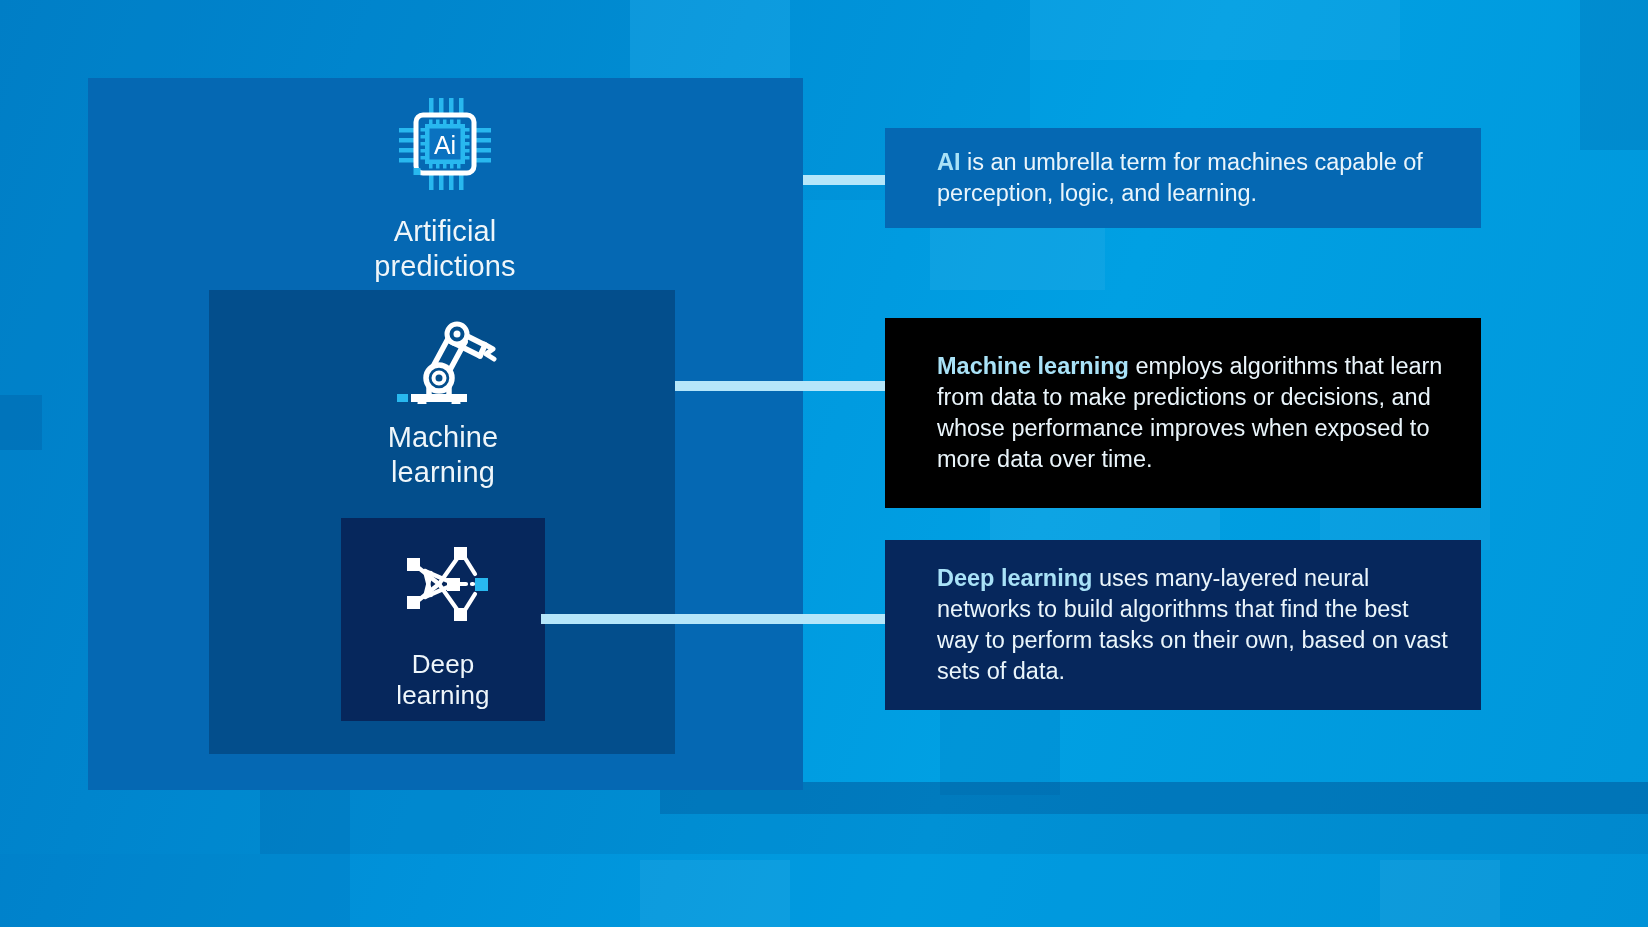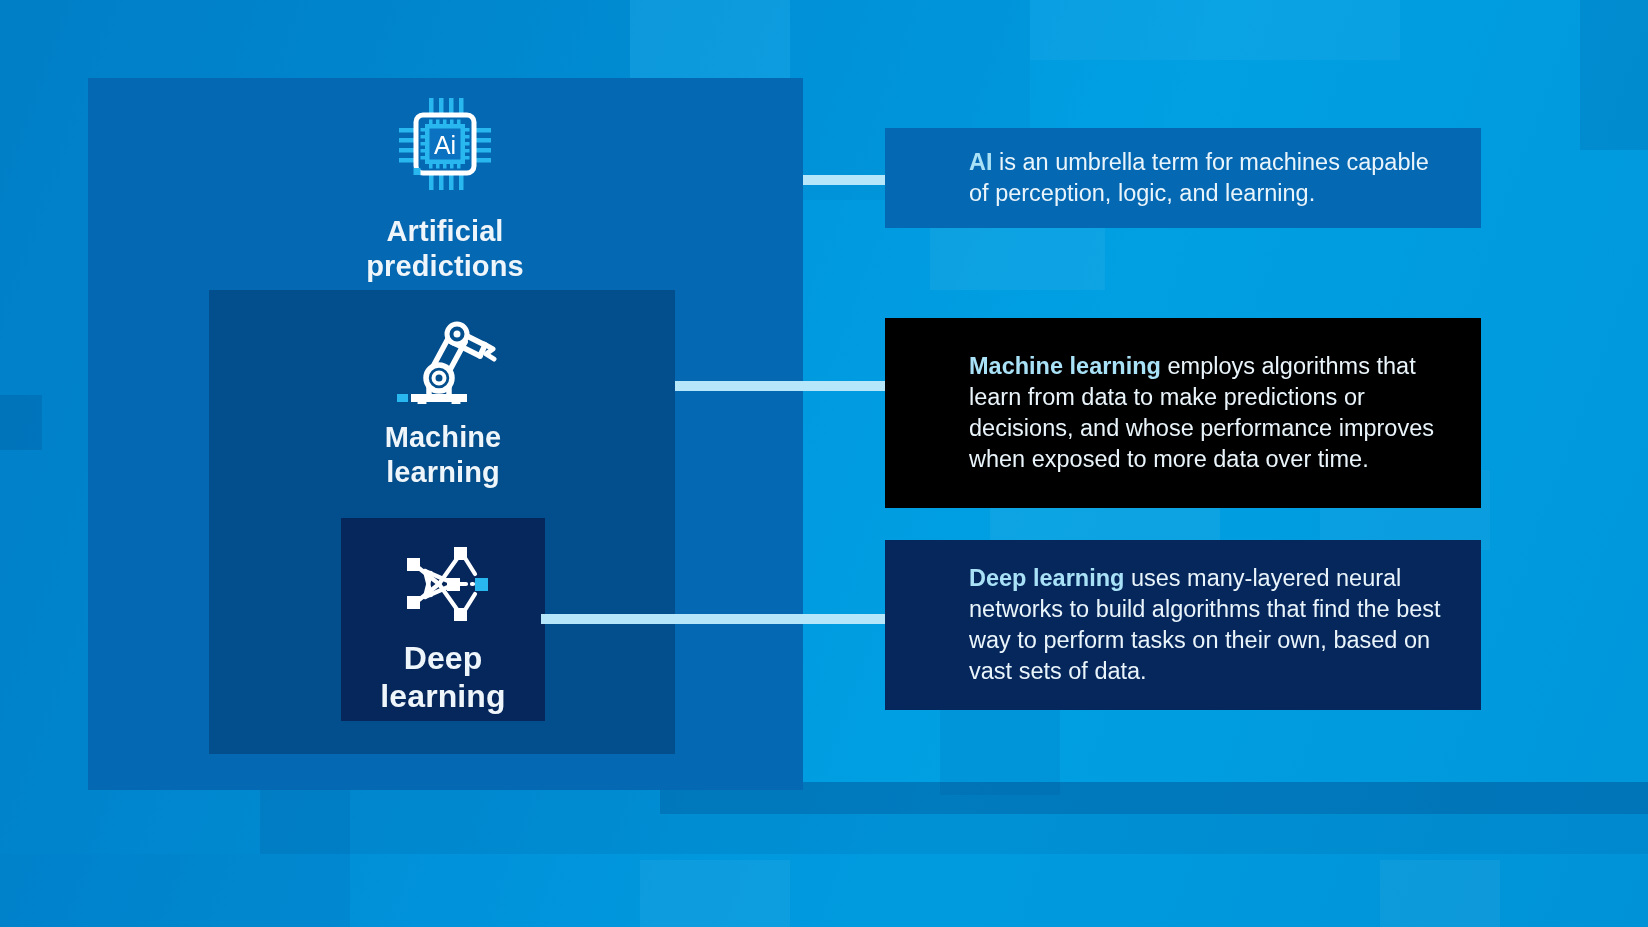--- a/index.html
+++ b/index.html
@@ -16,32 +16,32 @@
   .bg-blk{position:absolute;}
 
   
   .box-ai{position:absolute;left:88px;top:78px;width:715px;height:712px;background:#0568b3;}
   .box-ml{position:absolute;left:209px;top:290px;width:466px;height:464px;background:#034e8c;}
   .box-dl{position:absolute;left:341px;top:518px;width:204px;height:203px;background:#06275c;}
 
   .node{position:absolute;display:flex;flex-direction:column;align-items:center;}
   .node-label{
     color:#eef6fb;text-align:center;line-height:1.2;letter-spacing:.1px;
-    font-weight:700;text-shadow:0 0 1px rgba(0,0,0,.12);
+    font-weight:400;text-shadow:0 0 1px rgba(0,0,0,.12);
   }
   .lab-ai{font-size:29px;margin-top:14px;}
   .lab-ml{font-size:29px;margin-top:12px;}
-  .lab-dl{font-size:32px;margin-top:10px;}
+  .lab-dl{font-size:26px;margin-top:20px;}
 
   
   .arrow{position:absolute;height:22px;}
   .arrow svg{display:block;overflow:visible;}
 
   
-  .callout{position:absolute;box-sizing:border-box;padding:20px 28px 20px 84px;
+  .callout{position:absolute;box-sizing:border-box;padding:20px 28px 20px 52px;
            display:flex;align-items:center;}
   .co1{left:885px;top:128px;width:596px;height:100px;background:#0568b3;}
   .co2{left:885px;top:290px;width:596px;height:190px;background:#000000;margin-top:28px;}
   .co3{left:885px;top:540px;width:596px;height:170px;background:#06275c;justify-content:center;}
   .co-text{color:#eaf5fb;font-size:23.5px;line-height:1.32;font-weight:400;}
   .co-text b{color:#a9e2f7;font-weight:700;}
   .co2 .co-text,.co3 .co-text{font-size:23.5px;}
 </style>
 </head>
 <body>

